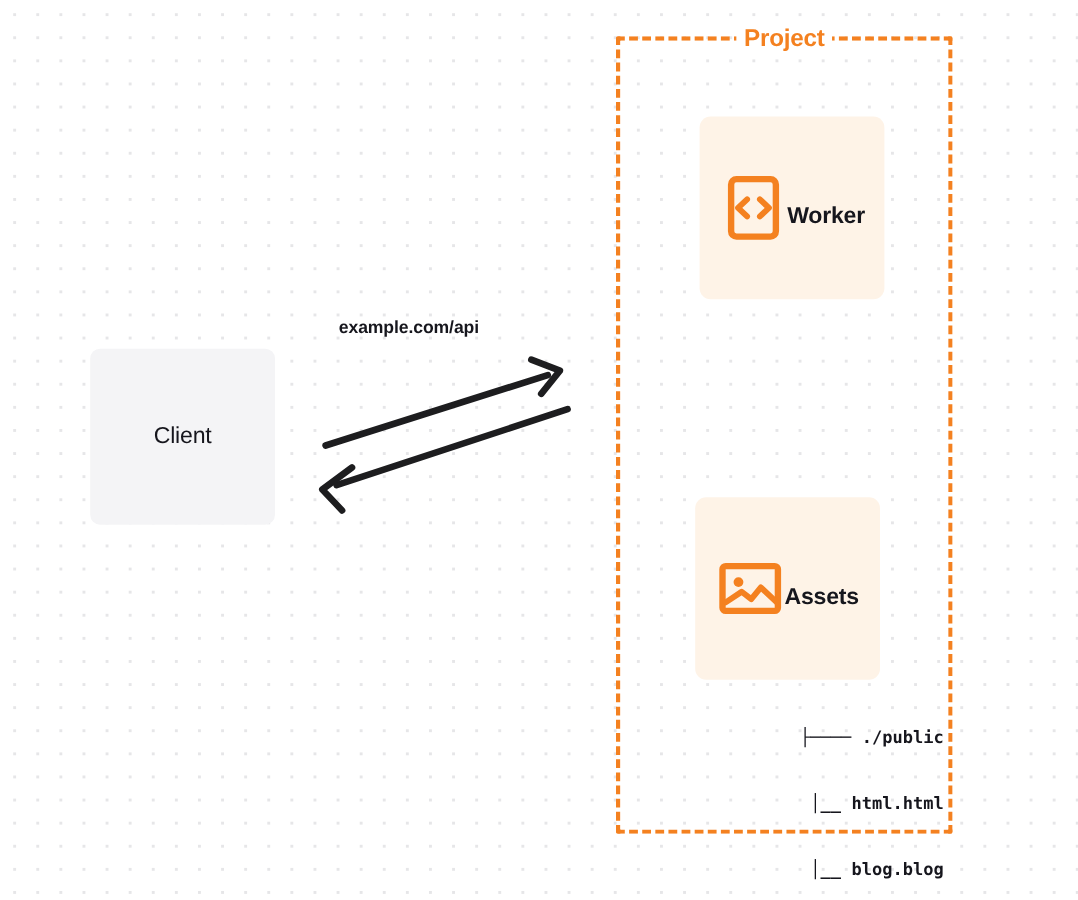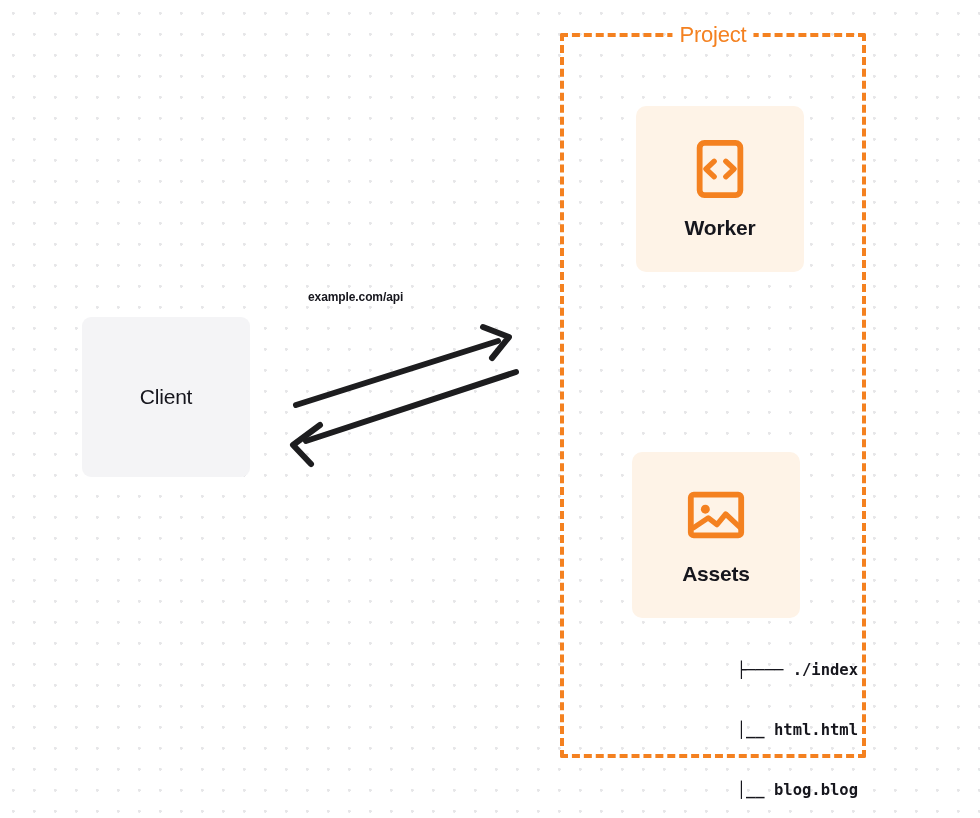--- a/index.html
+++ b/index.html
@@ -51,21 +51,21 @@
     left: 0;
     top: 0;
     width: 980px;
     height: 818px;
   }
 
   .edge-label {
     position: absolute;
     left: 308px;
     top: 290px;
-    font-size: 12px;
+    font-size: 16px;
     font-weight: bold;
     color: #16161d;
     white-space: nowrap;
     letter-spacing: -0.1px;
   }
 
   
   .project-box {
     position: absolute;
     left: 560px;
@@ -77,35 +77,35 @@
     box-sizing: border-box;
   }
   .project-title {
     position: absolute;
     left: 50%;
     top: -15px;
     transform: translateX(-50%);
     background: #ffffff;
     padding: 0 7px;
     font-size: 22px;
-    font-weight: normal;
+    font-weight: bold;
     color: #f48120;
     white-space: nowrap;
     letter-spacing: -0.2px;
   }
 
   
   .service-card {
     position: absolute;
     width: 168px;
     height: 166px;
     background: #fef3e7;
     border-radius: 10px;
     display: flex;
-    flex-direction: column;
+    flex-direction: row;
     align-items: center;
     justify-content: center;
   }
   .card-worker { left: 72px; top: 69px; }
   .card-assets { left: 68px; top: 415px; }
 
   .service-icon {
     width: 62px;
     height: 62px;
     display: block;
@@ -177,20 +177,20 @@
     <div class="service-card card-assets">
       <svg class="service-icon" viewBox="0 0 64 64">
         <rect x="6" y="11" width="52" height="42" rx="3" ry="3" fill="none" stroke="#f48120" stroke-width="6"></rect>
         <circle cx="21" cy="26" r="4.6" fill="#f48120"></circle>
         <polyline points="9,45 24,35 33,42 42,31 57,45" fill="none" stroke="#f48120" stroke-width="5.5" stroke-linecap="round" stroke-linejoin="round"></polyline>
       </svg>
       <span class="service-label">Assets</span>
     </div>
 
     <div class="file-tree">
-      <span class="tree-row"><span>├────</span> <span>./index</span></span>
+      <span class="tree-row"><span>├────</span> <span>./public</span></span>
       <span class="tree-row"><span>│__</span> <span>html.html</span></span>
       <span class="tree-row"><span>│__</span> <span>blog.blog</span></span>
       
     </div>
 
   </div>
 </div>
 
 </body></html>

